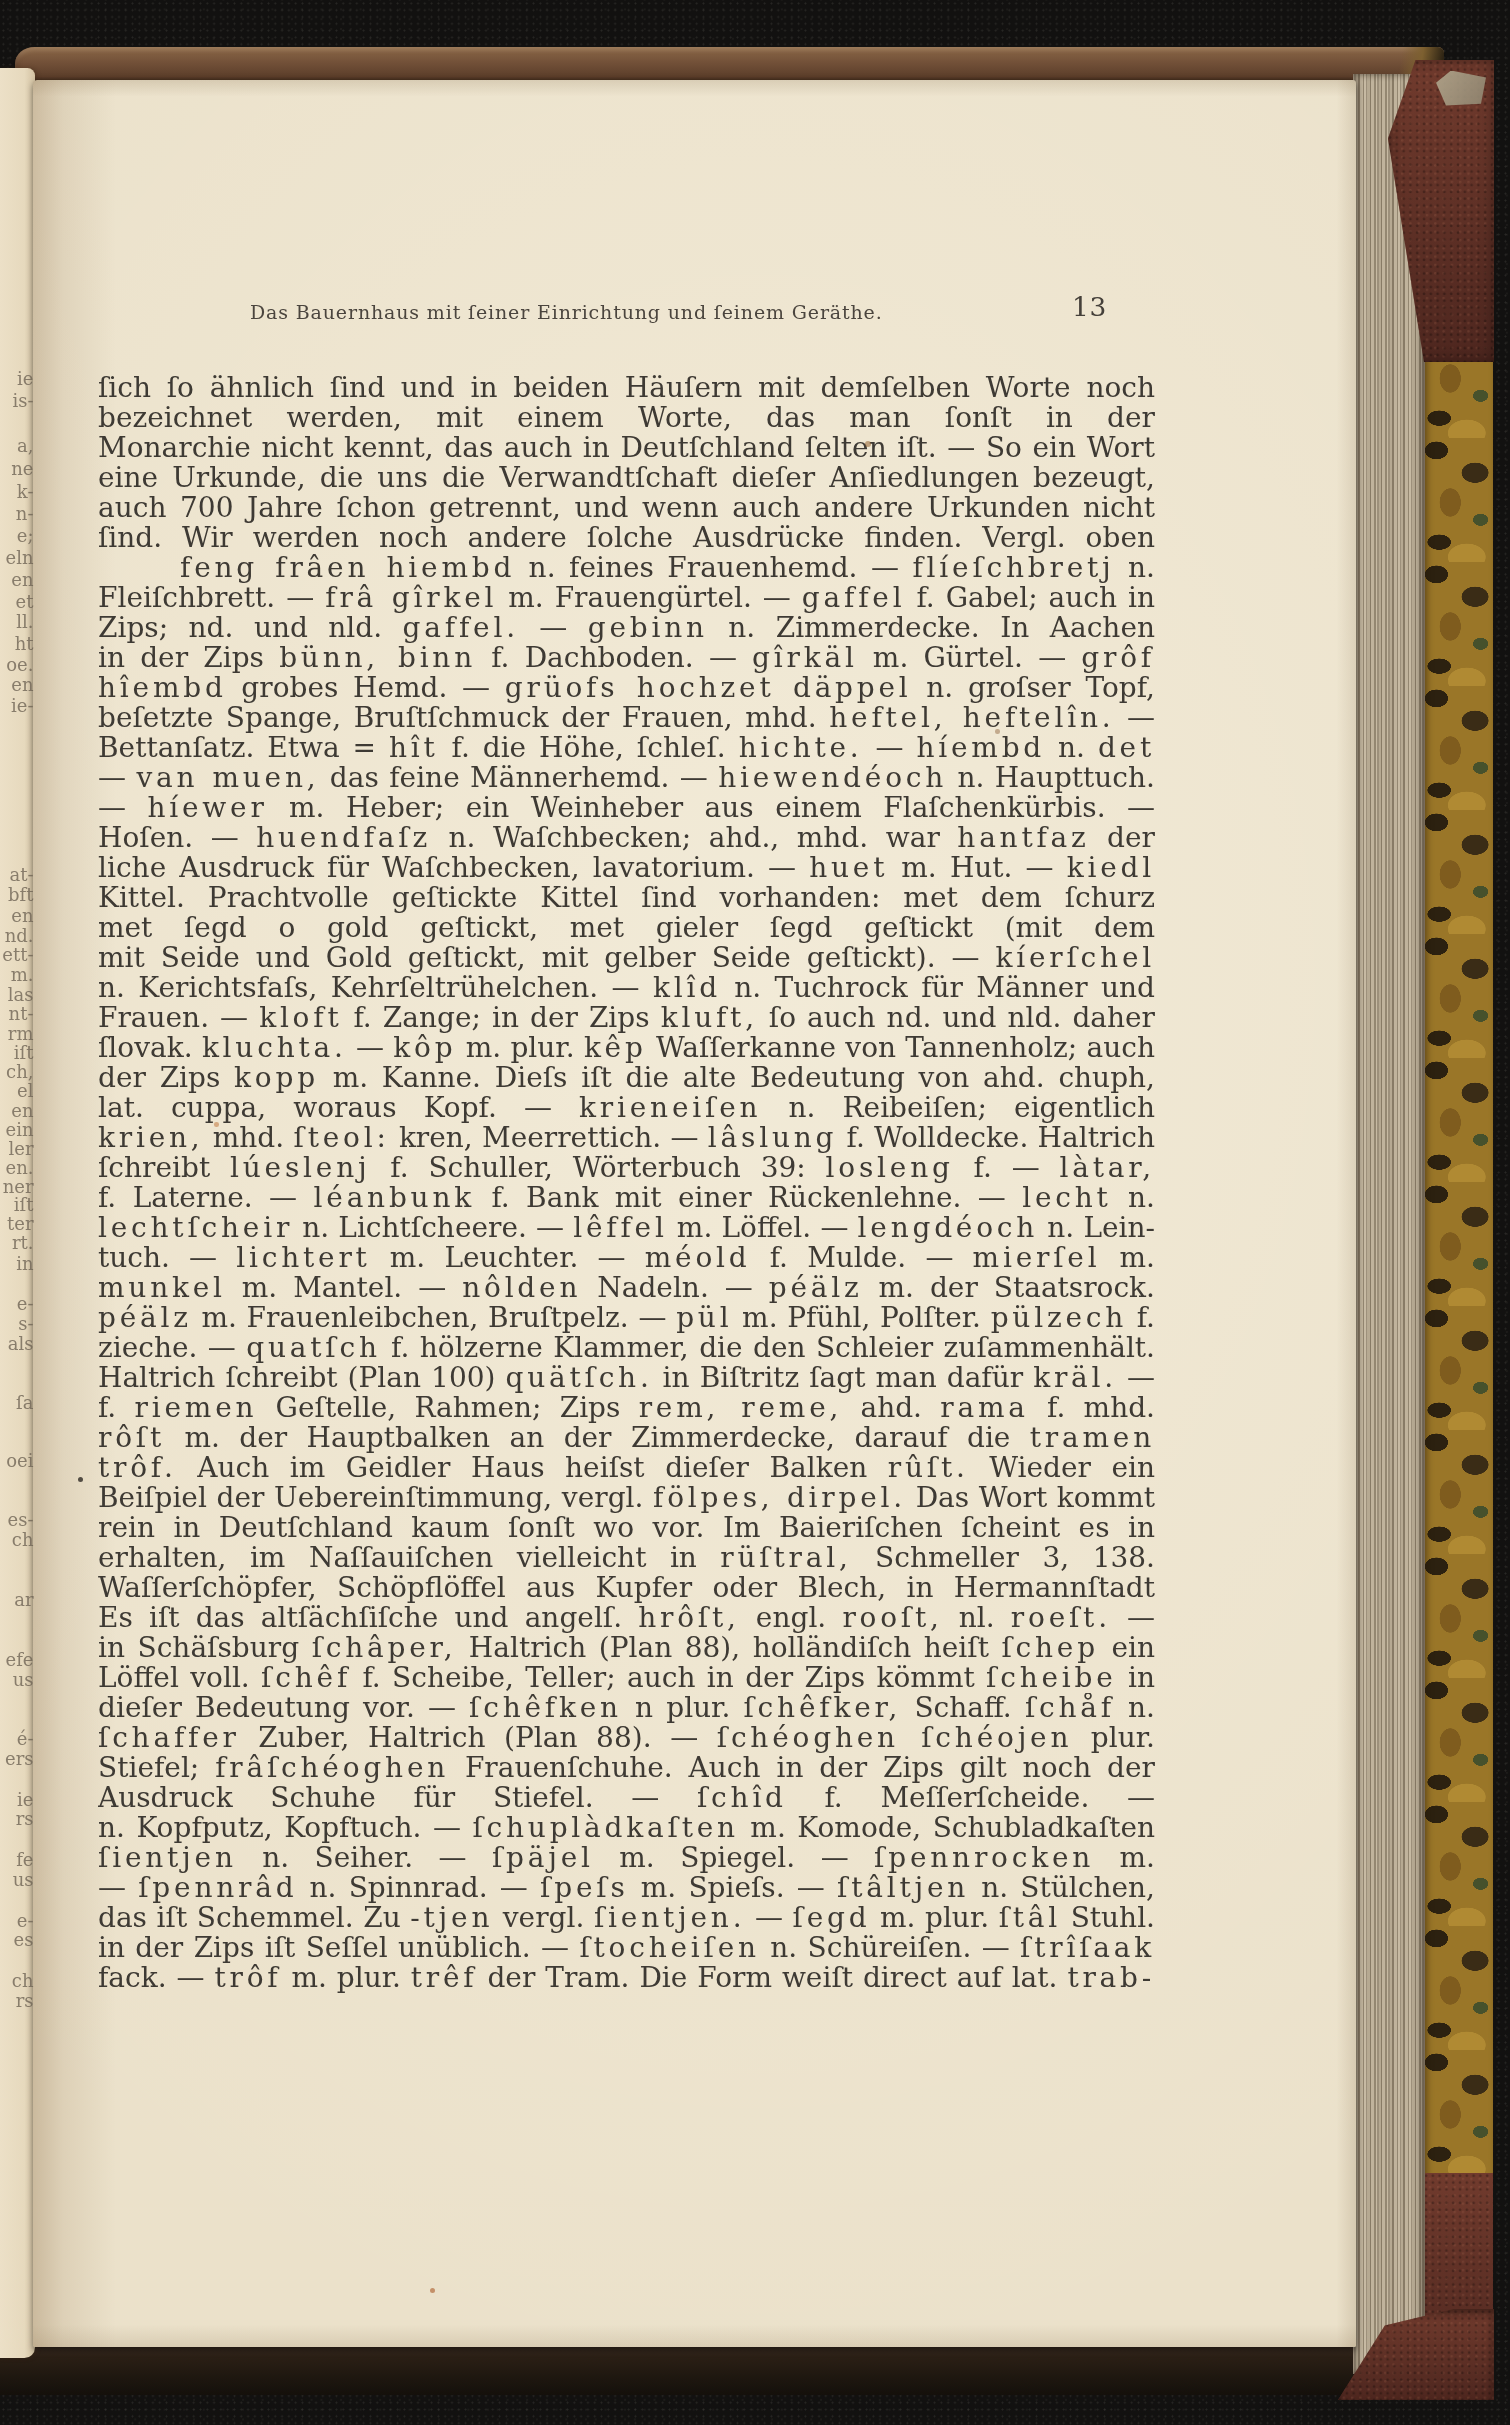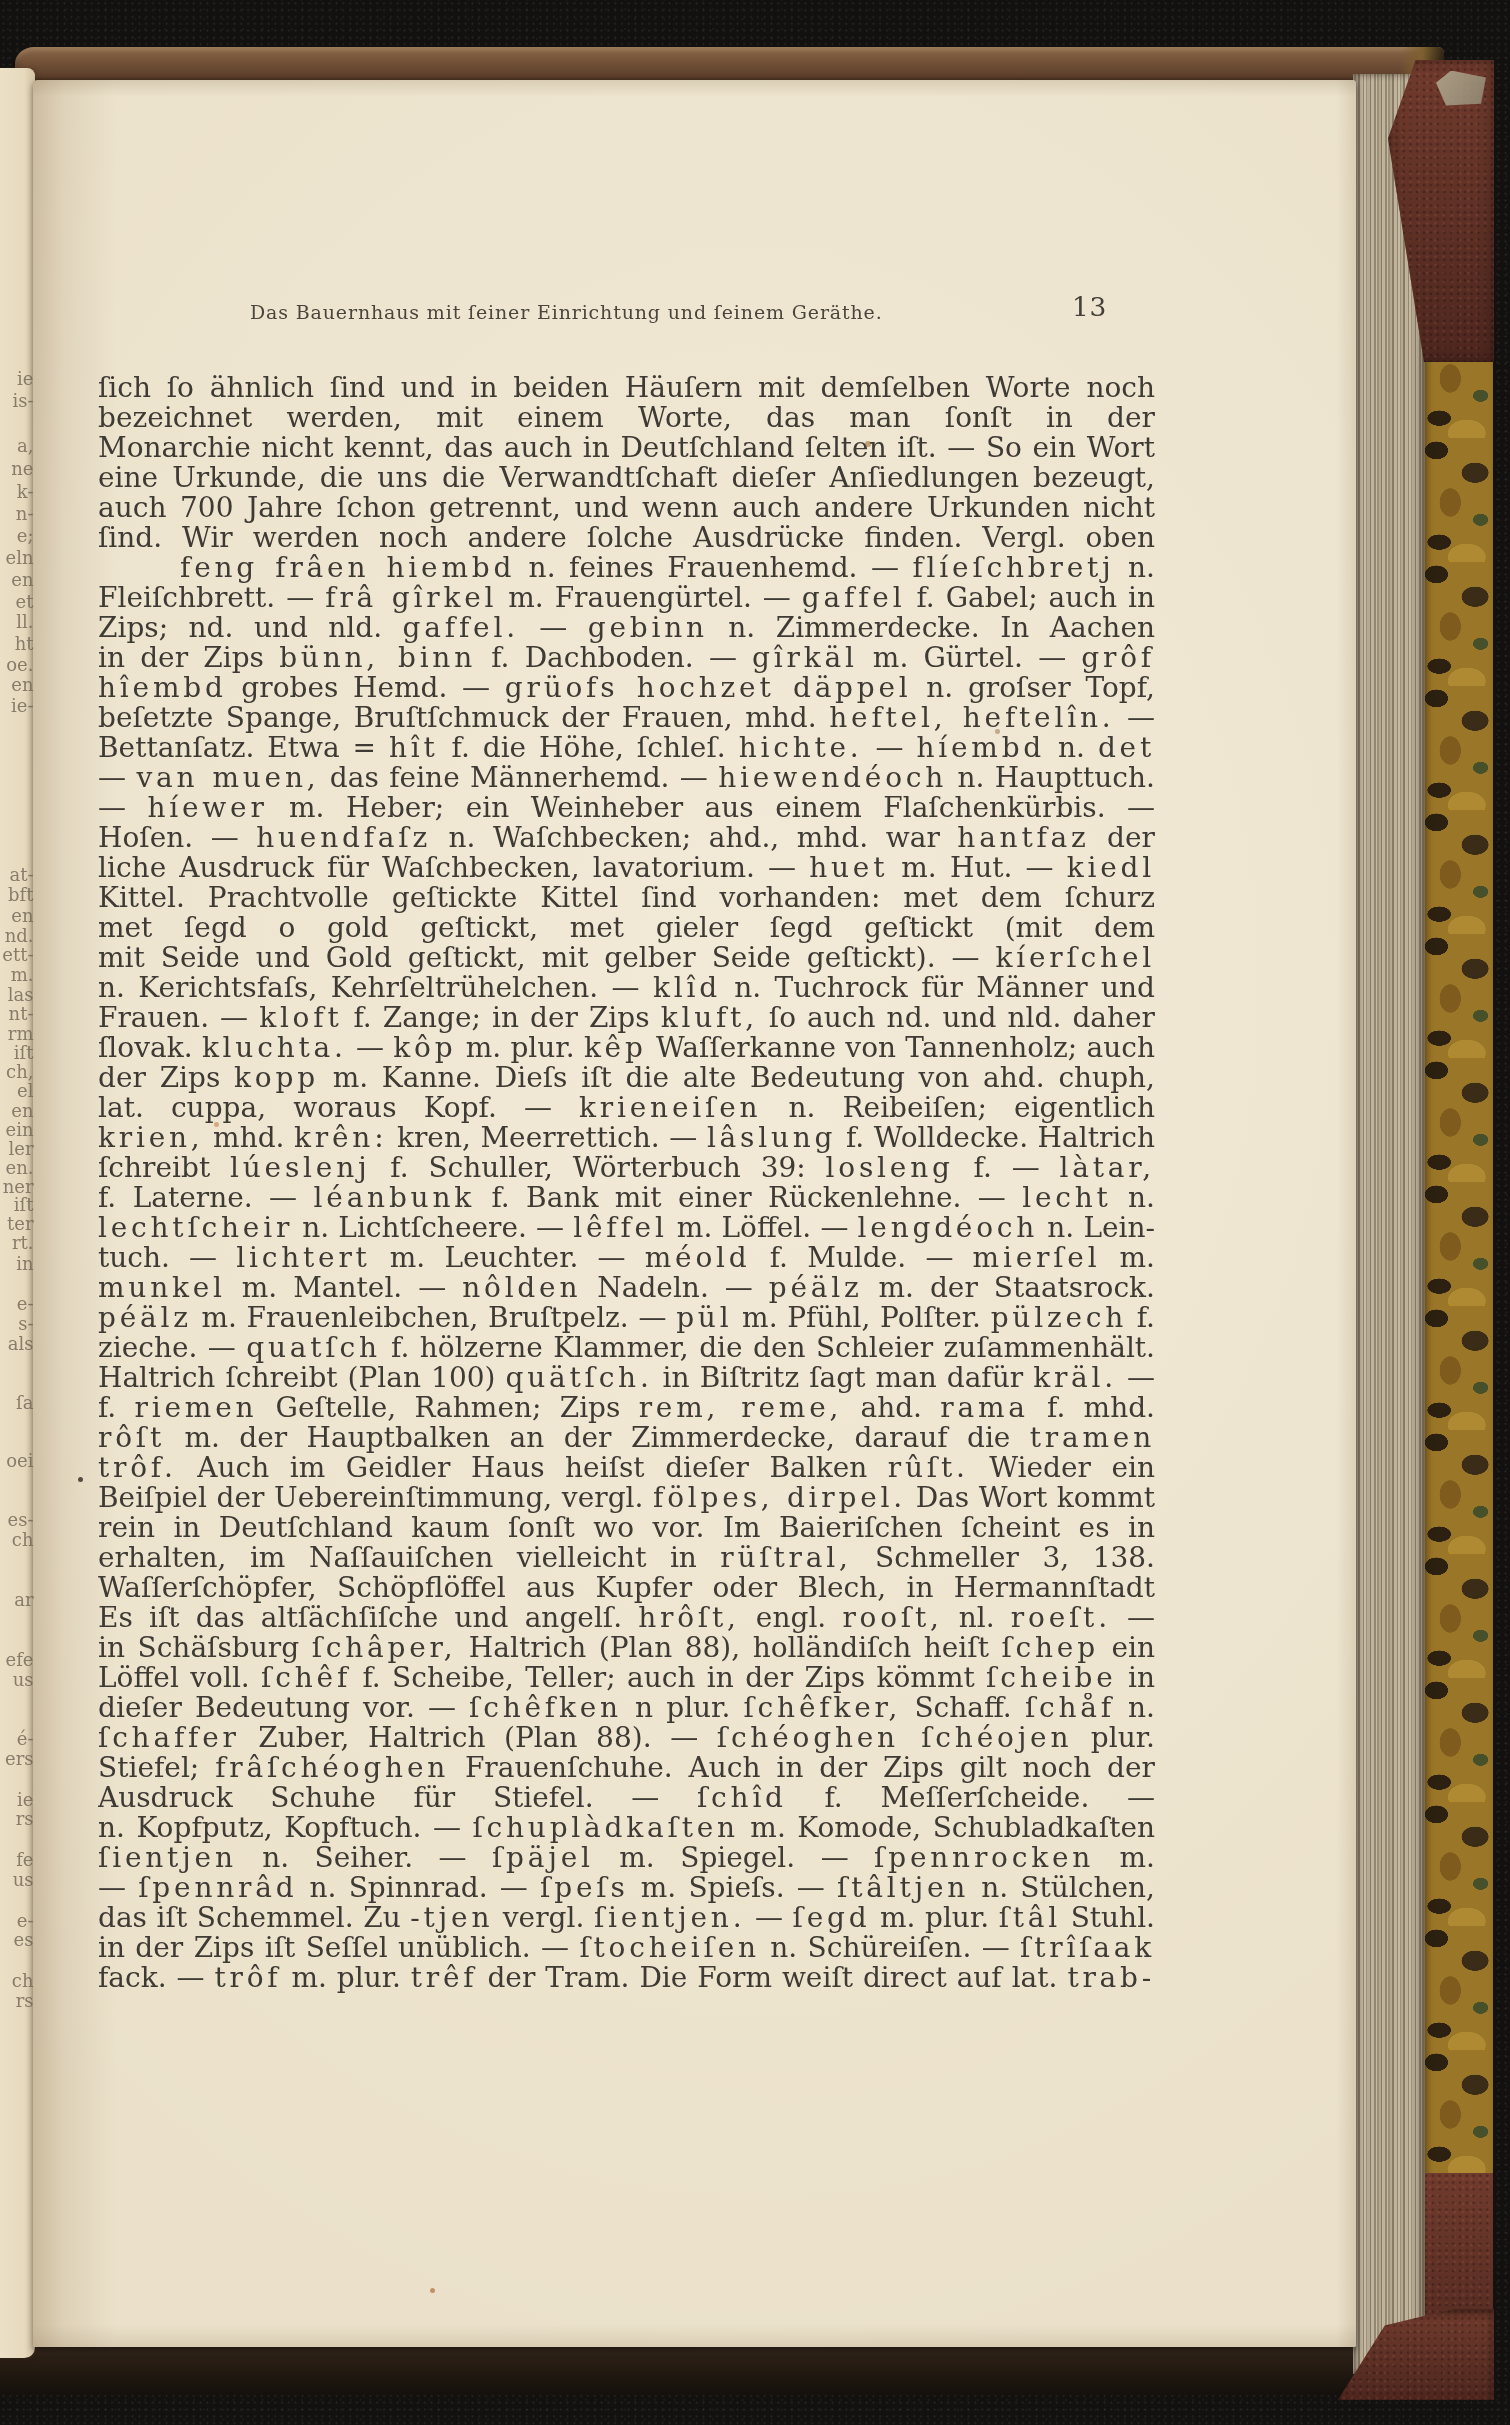--- a/index.html
+++ b/index.html
@@ -234,21 +234,21 @@
       <div class="line">Hoſen. — <span class="sp">huendfaſz</span> n. Waſchbecken; ahd., mhd. war <span class="sp">hantfaz</span> der gewöhn-</div>
       <div class="line">liche Ausdruck für Waſchbecken, lavatorium. — <span class="sp">huet</span> m. Hut. — <span class="sp">kiedl</span> m.</div>
       <div class="line">Kittel. Prachtvolle geſtickte Kittel ſind vorhanden: met dem ſchurz <span class="sp">boengäl,</span></div>
       <div class="line">met ſegd o gold geſtickt, met gieler ſegd geſtickt (mit dem Schürzenbändel,</div>
       <div class="line">mit Seide und Gold geſtickt, mit gelber Seide geſtickt). — <span class="sp">kíerſchel triejeltjen</span></div>
       <div class="line">n. Kerichtsfaſs, Kehrſeltrühelchen. — <span class="sp">klîd</span> n. Tuchrock für Männer und</div>
       <div class="line">Frauen. — <span class="sp">kloft</span> f. Zange; in der Zips <span class="sp">kluft,</span> ſo auch nd. und nld. daher</div>
       <div class="line">ſlovak. <span class="sp">kluchta.</span> — <span class="sp">kôp</span> m. plur. <span class="sp">kêp</span> Waſſerkanne von Tannenholz; auch in</div>
       <div class="line">der Zips <span class="sp">kopp</span> m. Kanne. Dieſs iſt die alte Bedeutung von ahd. chuph, kopf,</div>
       <div class="line">lat. cuppa, woraus Kopf. — <span class="sp">krieneiſen</span> n. Reibeiſen; eigentlich Kreneiſen von</div>
-      <div class="line"><span class="sp">krien,</span> mhd. <span class="sp">krên:</span> kren, Meerrettich. — <span class="sp">lâslung</span> f. Wolldecke. Haltrich (Plan 17)</div>
+      <div class="line"><span class="sp">krien,</span> mhd. <span class="sp">ſteol:</span> kren, Meerrettich. — <span class="sp">lâslung</span> f. Wolldecke. Haltrich (Plan 17)</div>
       <div class="line">ſchreibt <span class="sp">lúeslenj</span> f. Schuller, Wörterbuch 39: <span class="sp">losleng</span> f. — <span class="sp">làtar, lotar</span></div>
       <div class="line">f. Laterne. — <span class="sp">léanbunk</span> f. Bank mit einer Rückenlehne. — <span class="sp">lecht</span> n. Licht.</div>
       <div class="line"><span class="sp">lechtſcheir</span> n. Lichtſcheere. — <span class="sp">lêffel</span> m. Löffel. — <span class="sp">lengdéoch</span> n. Lein-</div>
       <div class="line">tuch. — <span class="sp">lichtert</span> m. Leuchter. — <span class="sp">méold</span> f. Mulde. — <span class="sp">mierſel</span> m. Mörſer. —</div>
       <div class="line"><span class="sp">munkel</span> m. Mantel. — <span class="sp">nôlden</span> Nadeln. — <span class="sp">péälz</span> m. der Staatsrock. <span class="sp">pros</span></div>
       <div class="line"><span class="sp">péälz</span> m. Frauenleibchen, Bruſtpelz. — <span class="sp">pül</span> m. Pfühl, Polſter. <span class="sp">pülzech</span> f. Polſter-</div>
       <div class="line">zieche. — <span class="sp">quatſch</span> f. hölzerne Klammer, die den Schleier zuſammenhält.</div>
       <div class="line">Haltrich ſchreibt (Plan 100) <span class="sp">quätſch.</span> in Biſtritz ſagt man dafür <span class="sp">kräl.</span> — <span class="sp">riem</span></div>
       <div class="line">f. <span class="sp">riemen</span> Geſtelle, Rahmen; Zips <span class="sp">rem, reme,</span> ahd. <span class="sp">rama</span> f. mhd. <span class="sp">rame</span> f. —</div>
       <div class="line"><span class="sp">rôſt</span> m. der Hauptbalken an der Zimmerdecke, darauf die <span class="sp">tramen</span> liegen, vergl.</div>

